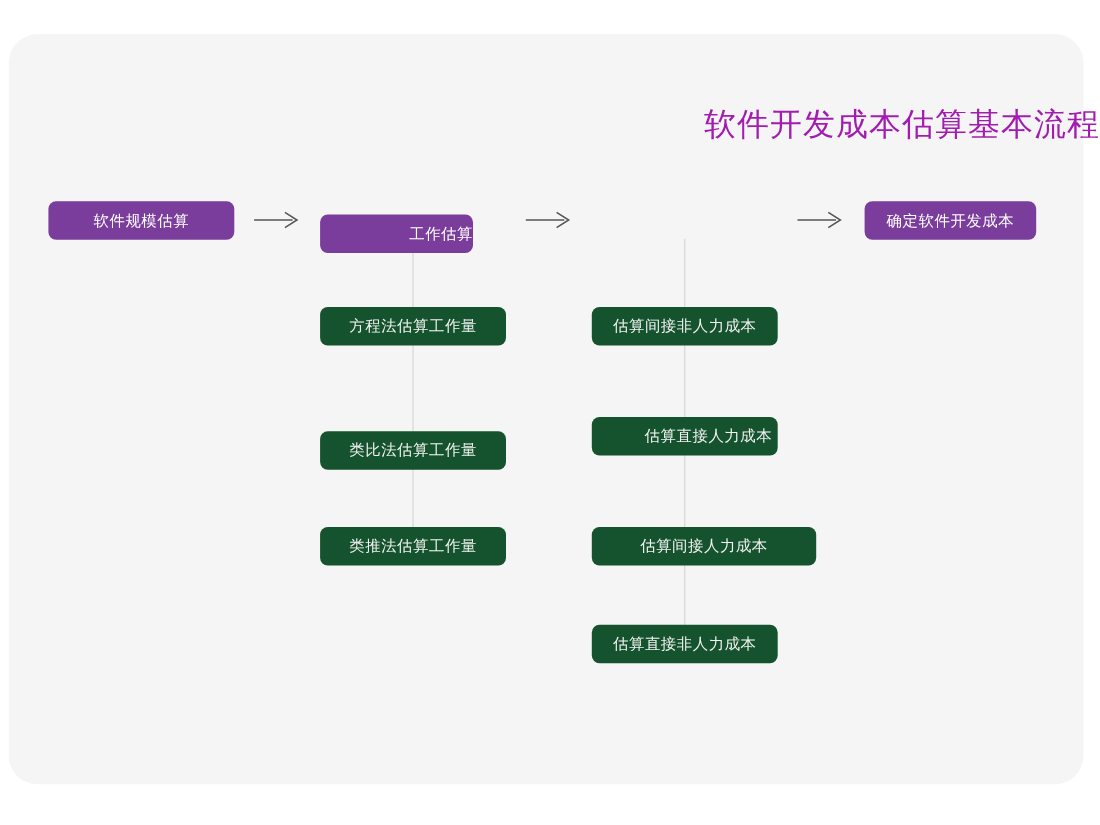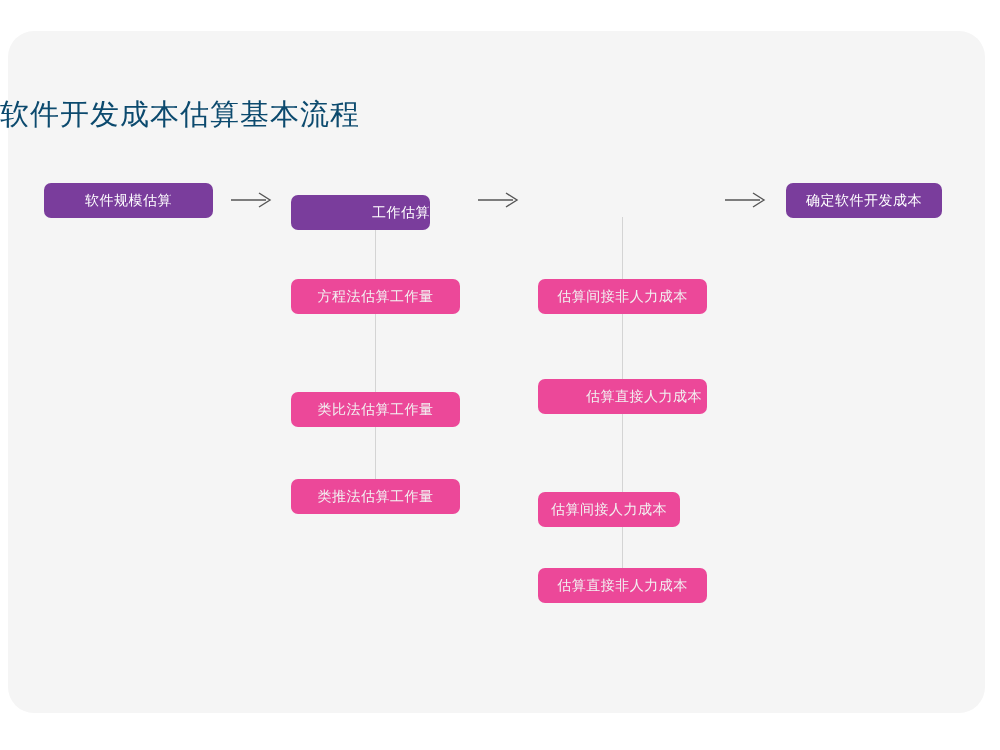--- a/index.html
+++ b/index.html
@@ -31,24 +31,24 @@
     width: 1000px;
     height: 750px;
   }
 
   
   #title {
     position: absolute;
     left: 0;
     top: 94px;
     width: 1000px;
-    text-align: left;
+    text-align: right;
     font-size: 29px;
     line-height: 40px;
-    color: #0c4a6e;
+    color: #a21caf;
     letter-spacing: 1px;
     white-space: nowrap;
   }
 
   
   .connector {
     position: absolute;
     width: 1px;
     background: #d4d4d4;
     z-index: 1;
@@ -66,21 +66,21 @@
     letter-spacing: 0.5px;
     white-space: nowrap;
     box-sizing: border-box;
     z-index: 3;
   }
   .node.primary {
     background: #7a3d9c;
     color: #ffffff;
   }
   .node.sub {
-    background: #ec4899;
+    background: #14532d;
     color: #f2f2f2;
   }
 
   
   .arrow {
     position: absolute;
     width: 44px;
     height: 20px;
     z-index: 3;
   }
@@ -145,21 +145,21 @@
   </div>
 
   <div class="node sub" style="left:291px; top:479px; width:169px;">
     <span>类推法估算工作量</span>
   </div>
 
   <div class="node sub" style="left:538px; top:379px; width:169px;padding-left:43px;">
     <span>估算直接人力成本</span>
   </div>
 
-  <div class="node sub" style="left:538px; top:492px; width:142px;">
+  <div class="node sub" style="left:538px; top:479px; width:204px;">
     <span>估算间接人力成本</span>
   </div>
 
   <div class="node sub" style="left:538px; top:568px; width:169px;">
     <span>估算直接非人力成本</span>
   </div>
 
 </div>
 
 </body></html>

